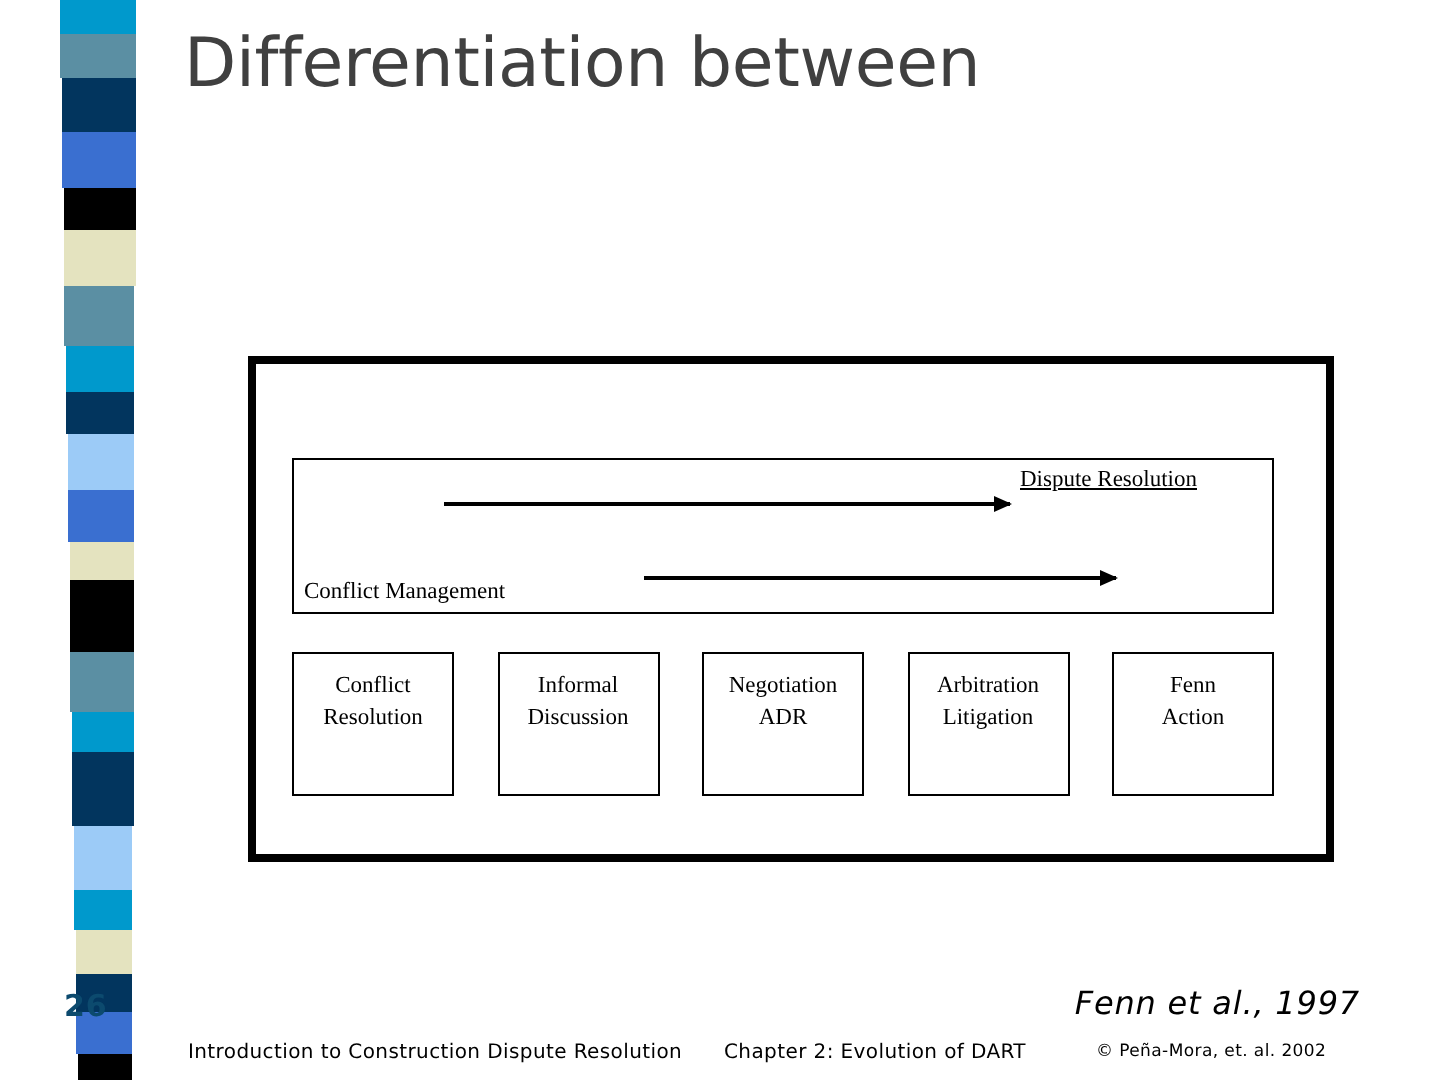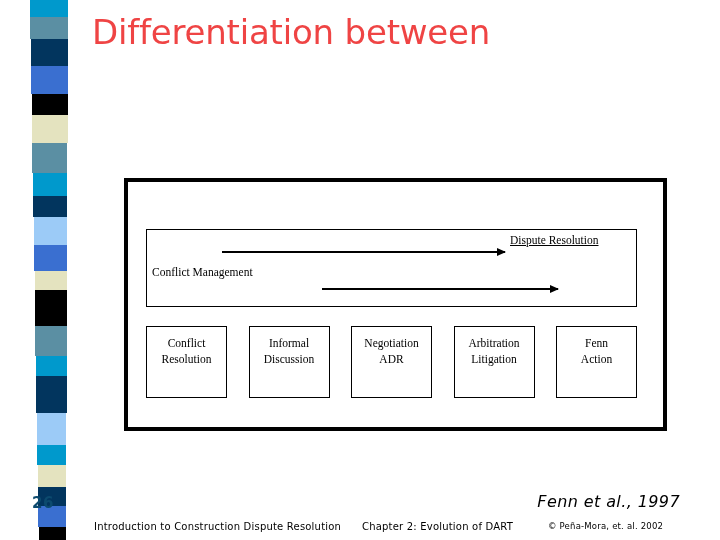--- a/index.html
+++ b/index.html
@@ -31,21 +31,21 @@
     left: 0;
     width: 90px;
   }
 
   
   #title {
     position: absolute;
     left: 92px;
     top: 9px;
     width: 560px;
-    color: #ef4444;
+    color: #404040;
     font-family: "DejaVu Sans", sans-serif;
     font-size: 34px;
     font-weight: 400;
     line-height: 1.38;
     letter-spacing: -0.2px;
   }
   #title .tline { display: block; }
 
   
   #diagram-outer {
@@ -76,21 +76,21 @@
   }
   #label-dispute-resolution {
     position: absolute;
     left: 510px;
     top: 234px;
     text-decoration: underline;
   }
   #label-conflict-management {
     position: absolute;
     left: 152px;
-    top: 266px;
+    top: 290px;
   }
 
   
   .arrow {
     position: absolute;
     height: 2px;
     background: #000000;
   }
   .arrow::after {
     content: "";

